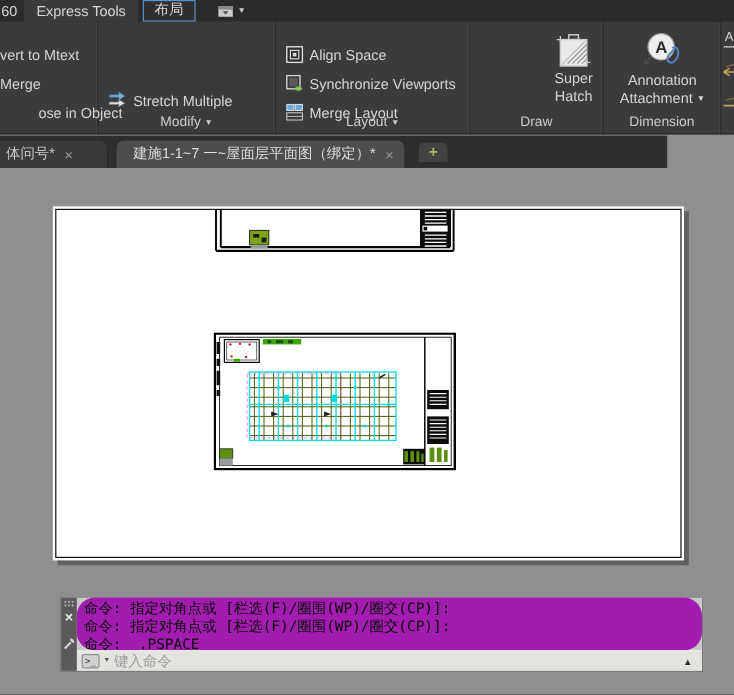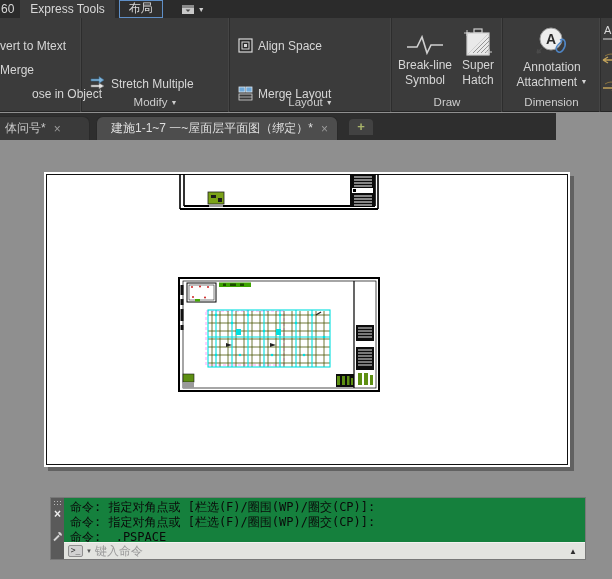--- a/index.html
+++ b/index.html
@@ -62,23 +62,23 @@
   .cmd { position:absolute; left:50px; top:497px; width:536px; height:63px;
          display:flex; border:1px solid #787878; background:#c9c9c9; }
   .cmd-grip { width:13px; background:#5a5a5a; position:relative; flex:0 0 auto; }
   .grip-dots { position:absolute; top:2px; left:2px; width:9px; height:6px;
                background-image:radial-gradient(#b9b9b9 34%, transparent 36%);
                background-size:3px 3px; }
   .cmd-close { position:absolute; top:9px; left:0; width:13px; text-align:center;
                color:#ededed; font-size:12px; font-weight:bold; line-height:14px; }
   .cmd-wrench { position:absolute; top:32px; left:1px; }
   .cmd-body { flex:1; display:flex; flex-direction:column; min-width:0; }
-  .cmd-history { flex:1; background:#15803d; padding:2px 6px 0 6px;
+  .cmd-history { flex:1; background:#a21caf; padding:2px 6px 0 6px;
                  font-family:"DejaVu Sans Mono", monospace; font-size:12px;
-                 line-height:15px; color:#0a0a0a; white-space:nowrap; overflow:hidden; }
+                 line-height:15px; color:#0a0a0a; white-space:nowrap; overflow:hidden;border-radius:15px; }
   .cmd-inputrow { height:17px; background:#e3e4e0; border-top:1px solid #f2f2f0;
                   display:flex; align-items:center; padding:0 4px; gap:3px; }
   .prompt-chip { width:15px; height:12px; background:#d2d2d2; border:1px solid #8f8f8f;
                  color:#3c3c3c; font-family:"DejaVu Sans Mono", monospace; font-size:8px;
                  line-height:10px; text-align:center; border-radius:2px; }
   .prompt-arrow { font-size:6px; color:#555; }
   .cmd-input { flex:1; border:none; background:transparent; outline:none;
                font-size:12px; color:#333; font-family:"Liberation Sans", sans-serif; }
   .cmd-input::placeholder { color:#9a9a9a; }
   .expand-arrow { color:#2e2e2e; font-size:8px; padding-right:4px; }
@@ -132,42 +132,44 @@
 
       <div class="panel" style="width:162px;">
         <div class="ritem" style="left:8px; top:20px;">
           <svg class="ricon" width="15" height="15" viewBox="0 0 15 15">
             <rect x="1" y="1" width="13" height="13" fill="#2c2c2c" stroke="#d9d9d9" stroke-width="1.2"></rect>
             <rect x="4" y="4" width="7" height="7" fill="none" stroke="#d9d9d9" stroke-width="1"></rect>
             <rect x="6" y="6" width="3" height="3" fill="#d9d9d9"></rect>
           </svg>
           <span>Align Space</span>
         </div>
+        <div class="ritem" style="left:8px; top:44px;">
+          <svg class="ricon" width="15" height="15" viewBox="0 0 15 15">
+            <rect x="1" y="1" width="11" height="11" fill="#3a3a3a" stroke="#cfcfcf" stroke-width="1.2"></rect>
+            <rect x="3" y="3" width="7" height="7" fill="#5a5a5a"></rect>
+            <path d="M8 12 a3.4 3.4 0 0 1 5.5 0" fill="none" stroke="#7cc142" stroke-width="1.4"></path>
+            <path d="M8 15 a3.4 3.4 0 0 1 5.5 0" fill="none" stroke="#7cc142" stroke-width="1.4" transform="rotate(180 10.75 13.4)"></path>
+          </svg>
+          <span>Synchronize Viewports</span>
+        </div>
         <div class="ritem" style="left:8px; top:68px;">
           <svg class="ricon" width="15" height="15" viewBox="0 0 15 15">
             <rect x="1" y="1" width="6" height="5" fill="#6fa8d8" stroke="#dfe9f2" stroke-width="0.8"></rect>
             <rect x="8" y="1" width="6" height="5" fill="#6fa8d8" stroke="#dfe9f2" stroke-width="0.8"></rect>
             <rect x="1" y="8" width="13" height="6" fill="#3a3a3a" stroke="#d9d9d9" stroke-width="0.8"></rect>
             <line x1="1" y1="11" x2="14" y2="11" stroke="#d9d9d9" stroke-width="0.7"></line>
           </svg>
           <span>Merge Layout</span>
         </div>
         <div class="panel-label">
           <span>Layout</span><span class="arrow">▼</span>
         </div>
       </div>
 
       <div class="panel" style="width:111px;">
-        <div class="bigbtn" style="left:4px; top:14px; width:58px;">
-          <svg width="40" height="26" viewBox="0 0 40 26">
-            <path d="M2 15 h10 l5 -10 5 16 4 -8 h12" fill="none" stroke="#cfcfcf" stroke-width="1.6"></path>
-          </svg>
-          <span class="caption">Break-line</span>
-          <span class="caption">Symbol</span>
-        </div>
         <div class="bigbtn" style="left:64px; top:10px; width:44px;">
           <svg width="30" height="30" viewBox="0 0 30 30">
             <rect x="11" y="1" width="8" height="4" fill="none" stroke="#cfcfcf" stroke-width="1.2"></rect>
             <rect x="4" y="5" width="22" height="22" fill="#e9e9e9" stroke="#cfcfcf" stroke-width="1.2"></rect>
             <path d="M6 25 L24 7 M10 25 L26 9 M14 25 L26 13 M18 25 L26 17 M22 25 L26 21" stroke="#8a8a8a" stroke-width="0.9"></path>
             <path d="M4 27 L26 5" stroke="#cfcfcf" stroke-width="1"></path>
             <path d="M1 5 h6 M4 2 v6 M23 24 h6 M26 21 v6" stroke="#cfcfcf" stroke-width="1"></path>
           </svg>
           <span class="caption">Super</span>
           <span class="caption">Hatch</span>

